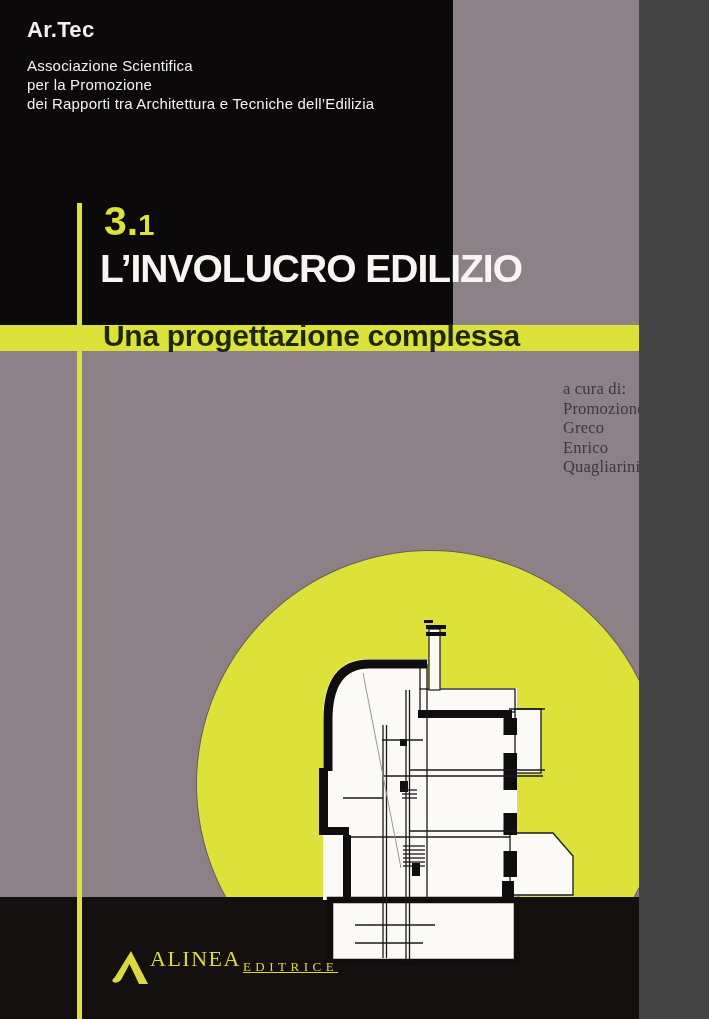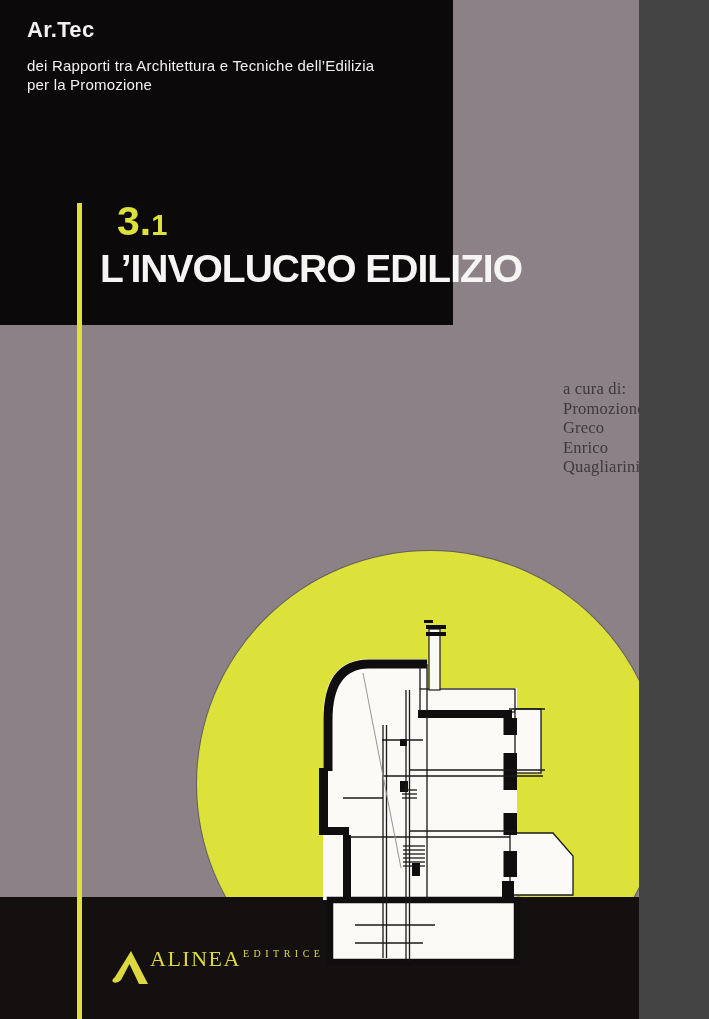--- a/index.html
+++ b/index.html
@@ -22,21 +22,21 @@
   .subtitle-band{position:absolute; left:0; top:325px; width:709px; height:26px; background:var(--yellow); z-index:5;}
   .subtitle-band .subtitle{
     position:absolute; left:103px; top:-6px; white-space:nowrap;
     font-size:30px; font-weight:bold; letter-spacing:-0.3px; color:var(--subtitle-ink);
   }
   
   .artec{position:absolute; left:27px; top:17px; color:#f2f1ef; z-index:3;}
   .artec .artec-name{font-size:22px; font-weight:bold; margin:0 0 13px 0; letter-spacing:0.3px;}
   .artec .assoc-line{font-size:15px; line-height:19px; letter-spacing:0.2px;}
   
-  .chapter{position:absolute; left:104px; top:201px; color:var(--yellow); z-index:4; line-height:1;margin-left:13px;}
+  .chapter{position:absolute; left:104px; top:201px; color:var(--yellow); z-index:4; line-height:1;}
   .chapter .major{font-size:41px; font-weight:bold;}
   .chapter .minor{font-size:29px; font-weight:bold;}
   .title{
     position:absolute; left:100px; top:247px; z-index:4; white-space:nowrap;
     font-size:39px; font-weight:bold; letter-spacing:-1px; color:var(--title-white);
   }
   
   .editors{position:absolute; left:563px; top:379px; color:var(--editors-ink); z-index:4;font-family:Liberation Serif, serif;}
   .editors div{font-size:16.5px; line-height:19.5px; letter-spacing:0.2px;}
   
@@ -50,49 +50,53 @@
   .drawing{position:absolute; left:305px; top:613px; width:285px; height:395px; z-index:3;}
   
   .logo{position:absolute; left:112px; top:948px; display:flex; align-items:flex-start; z-index:7;}
   .logo .mark{width:36px; height:33px; margin-right:2px; margin-top:3px;}
   .logo .words{display:flex; }
   .logo .word-main{
     font-family:"Liberation Serif", serif; font-size:22px; line-height:22px;
     letter-spacing:1.5px; color:var(--logo-yellow);
   }
   .logo .word-sub{
-    font-family:"Liberation Serif", serif; font-size:10px; line-height:10px;
-    letter-spacing:4.5px; color:var(--logo-yellow); margin-top:1px; margin-left:2px;
+    font-family:"Liberation Serif", serif; font-size:13px; line-height:10px;
+    letter-spacing:4.5px; color:var(--logo-yellow); margin-top:14px; margin-left:2px;text-decoration:underline;
   }
 </style>
 </head>
 <body>
 
 <div class="cover">
 
   <div class="black-top"></div>
 
   <div class="artec">
     <div class="artec-name">Ar.Tec</div>
+    <div class="assoc-line">Associazione Scientifica</div>
+    <div class="assoc-line">per la Promozione</div>
     <div class="assoc-line">dei Rapporti tra Architettura e Tecniche dell’Edilizia</div>
-    <div class="assoc-line">per la Promozione</div>
   </div>
 
   <div class="sun"></div>
 
   <div class="black-band"></div>
 
   <div class="vline"></div>
 
   <div class="chapter">
     <span class="major">3.</span><span class="minor">1</span>
   </div>
 
   <div class="title">L’INVOLUCRO EDILIZIO</div>
 
+  <div class="subtitle-band">
+    <div class="subtitle">Una progettazione complessa</div>
+  </div>
 
   <div class="editors">
     <div>a cura di:</div>
     <div>Promozione Greco</div>
     <div>Enrico Quagliarini</div>
   </div>
 
   <svg class="drawing" viewBox="0 0 285 395" xmlns="http://www.w3.org/2000/svg">
 
     <path d="M18,107 Q18,46 64,46 L122,46 L122,287 L18,287 Z" fill="#fbfaf6"></path>

